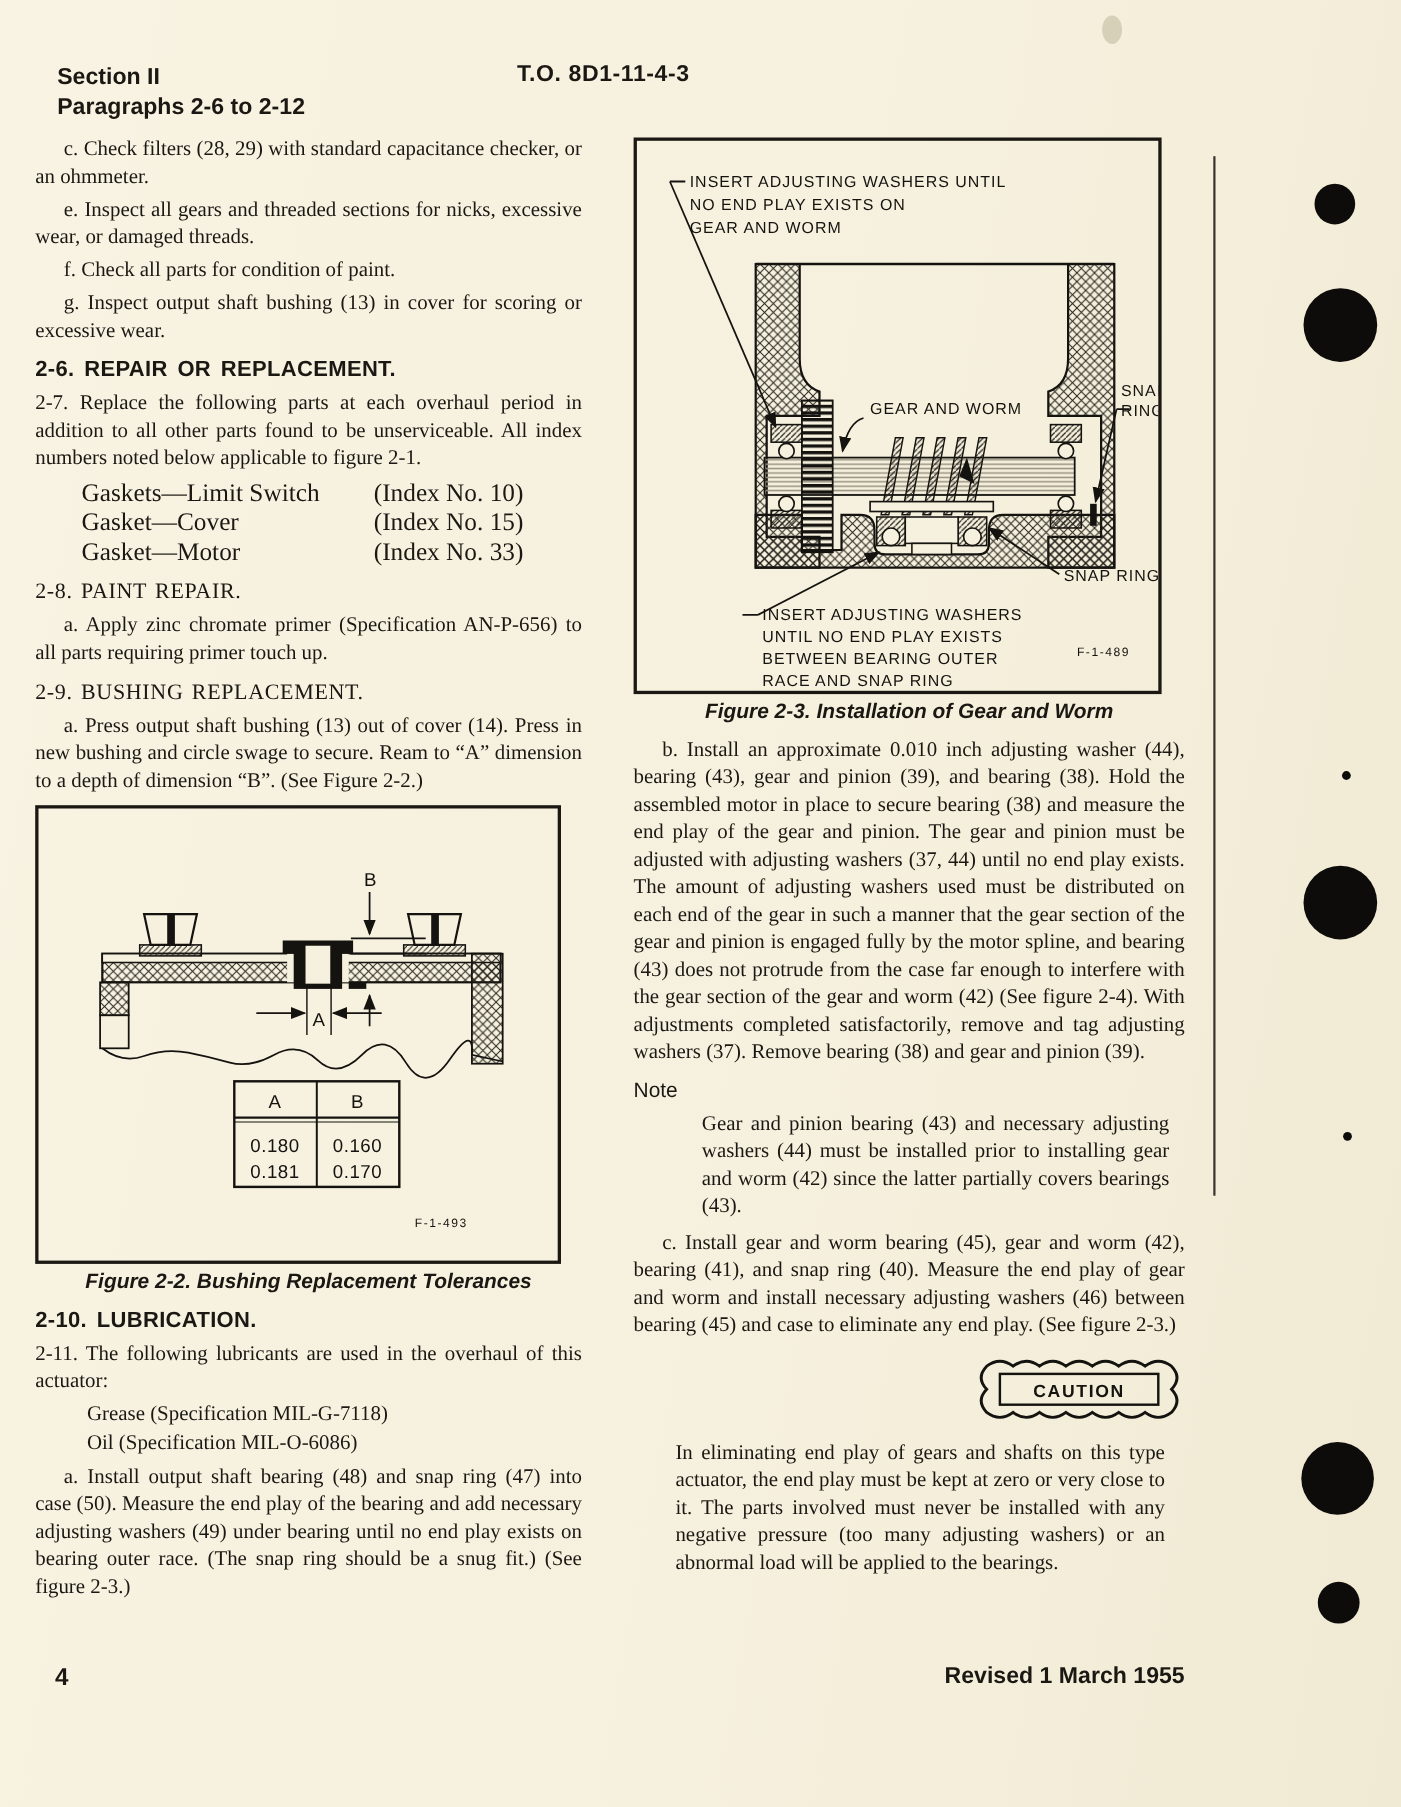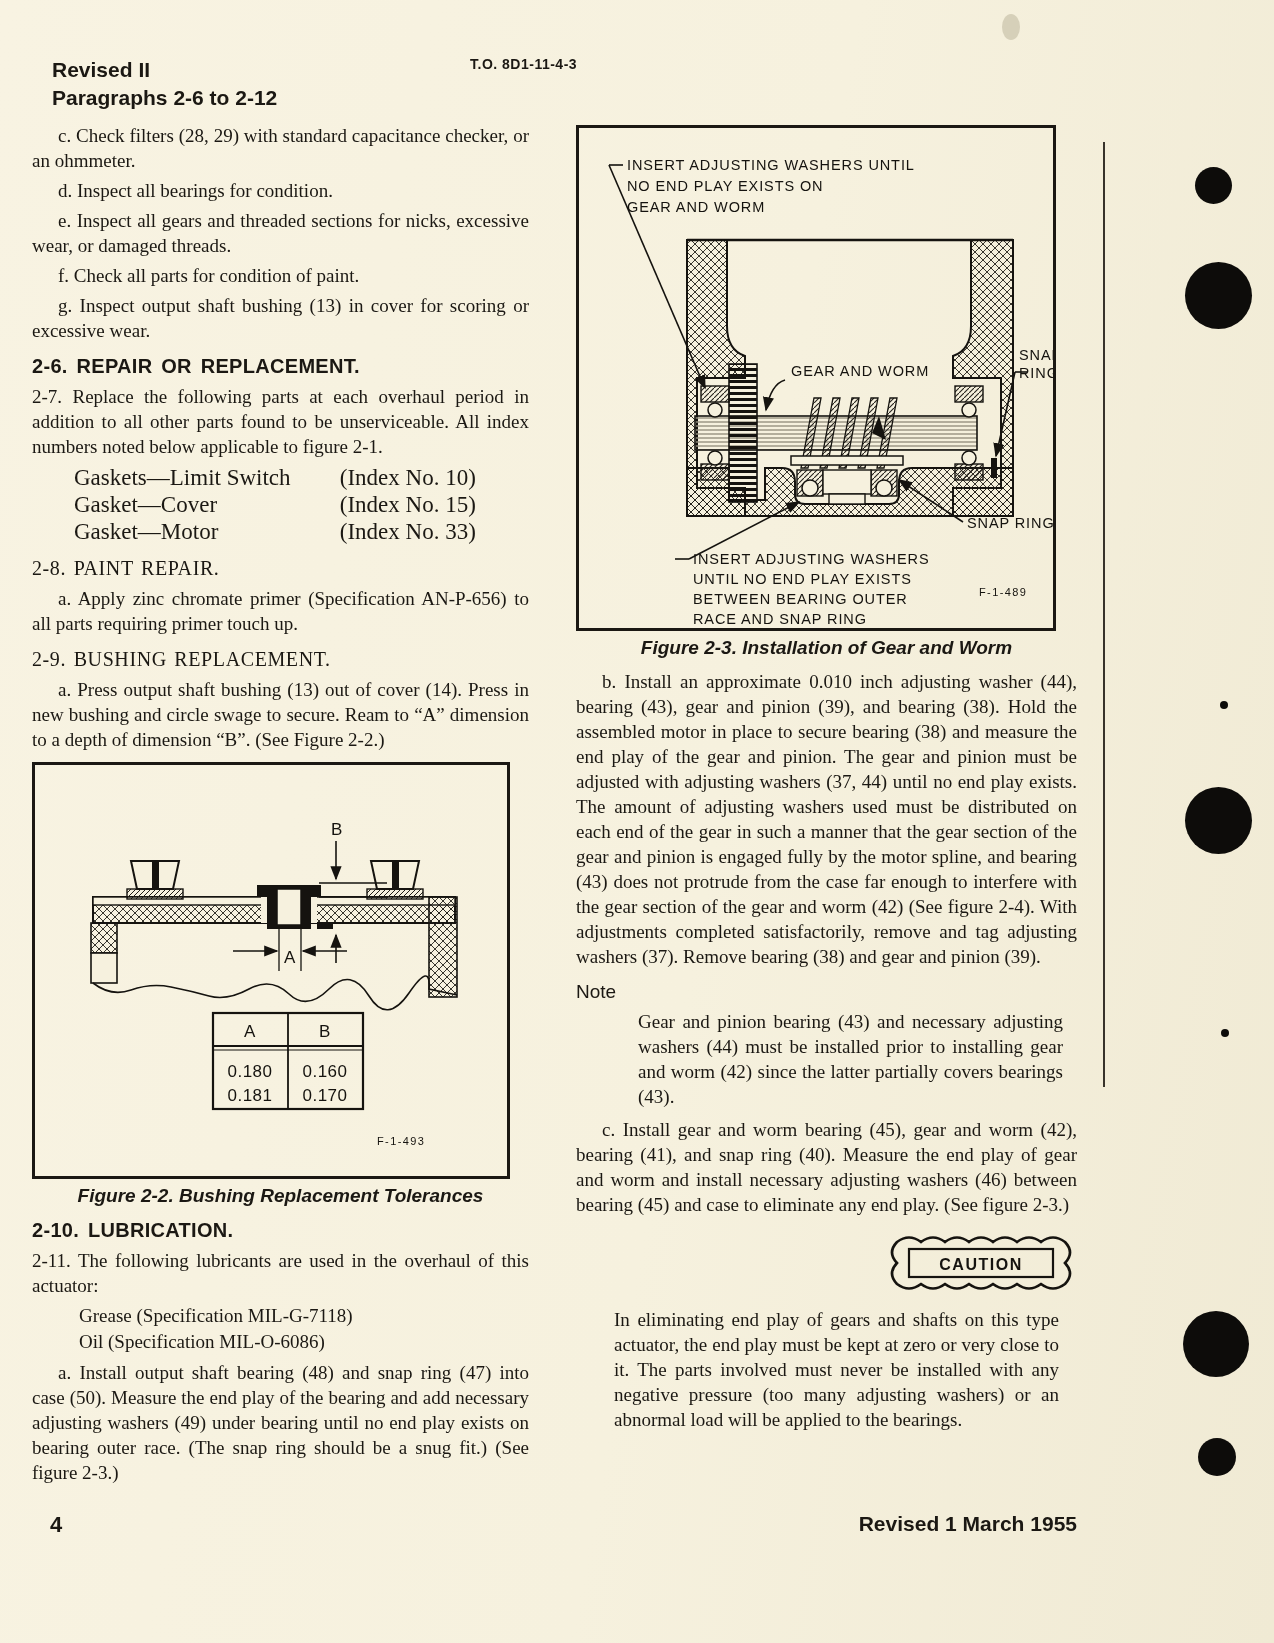--- a/index.html
+++ b/index.html
@@ -3,21 +3,21 @@
 <meta charset="utf-8">
 <style>
   html,body{margin:0;padding:0;background:#8d887c;}
   .page{position:relative;width:1274px;height:1643px;margin:0 auto;overflow:hidden;
         background:linear-gradient(100deg,#f8f3e2 0%,#f6f1de 55%,#f0ead4 100%);
         font-family:"Liberation Serif",serif;color:#1b1813;}
   
   .hdr-left{position:absolute;left:52px;top:56px;font-family:"Liberation Sans",sans-serif;
             font-weight:700;font-size:21px;line-height:28px;}
   .hdr-to{position:absolute;left:470px;top:56px;font-family:"Liberation Sans",sans-serif;
-          font-weight:700;font-size:14px;letter-spacing:.5px;}
+          font-weight:700;font-size:21px;letter-spacing:.5px;}
   
   .col-left{position:absolute;left:32px;top:118px;width:497px;}
   .col-right{position:absolute;left:576px;top:125px;width:501px;}
   p.b{font-size:19px;line-height:25px;text-align:justify;margin:5px 0;text-indent:26px;}
   p.b.noind{text-indent:0;}
   .hsans{font-family:"Liberation Sans",sans-serif;font-weight:700;font-size:20px;
          letter-spacing:.3px;word-spacing:3px;margin:12px 0 6px;}
   .hserif{font-size:20px;letter-spacing:.6px;word-spacing:2px;margin:12px 0 6px;}
   .hserif-suffix{font-family:"Liberation Serif",serif;font-weight:400;letter-spacing:0;
                  word-spacing:0;font-size:19.5px;}
@@ -47,28 +47,27 @@
   .tsm{font-size:11px;letter-spacing:1.4px;}
   .tdim{font-size:17px;}
   .ttab{font-size:17px;letter-spacing:.5px;}
 </style>
 </head>
 <body>
 
 <div class="page">
 
   <div class="hdr-left">
-    <div>Revised II</div>
+    <div>Section II</div>
     <div>Paragraphs 2-6 to 2-12</div>
   </div>
   <div class="hdr-to">T.O. 8D1-11-4-3</div>
 
   <div class="col-left">
     <p class="b">c. Check filters (28, 29) with standard capacitance checker, or an ohmmeter.</p>
-    <p class="b">d. Inspect all bearings for condition.</p>
     <p class="b">e. Inspect all gears and threaded sections for nicks, excessive wear, or damaged threads.</p>
     <p class="b">f. Check all parts for condition of paint.</p>
     <p class="b">g. Inspect output shaft bushing (13) in cover for scoring or excessive wear.</p>
 
     <div class="hsans">2-6. REPAIR OR REPLACEMENT.</div>
     <p class="b noind">2-7. Replace the following parts at each overhaul period in addition to all other parts found to be unserviceable. All index numbers noted below applicable to figure 2-1.</p>
 
     <div class="gasket-row">
       <span class="gname">Gaskets—Limit Switch</span>
       <span>(Index No. 10)</span>

